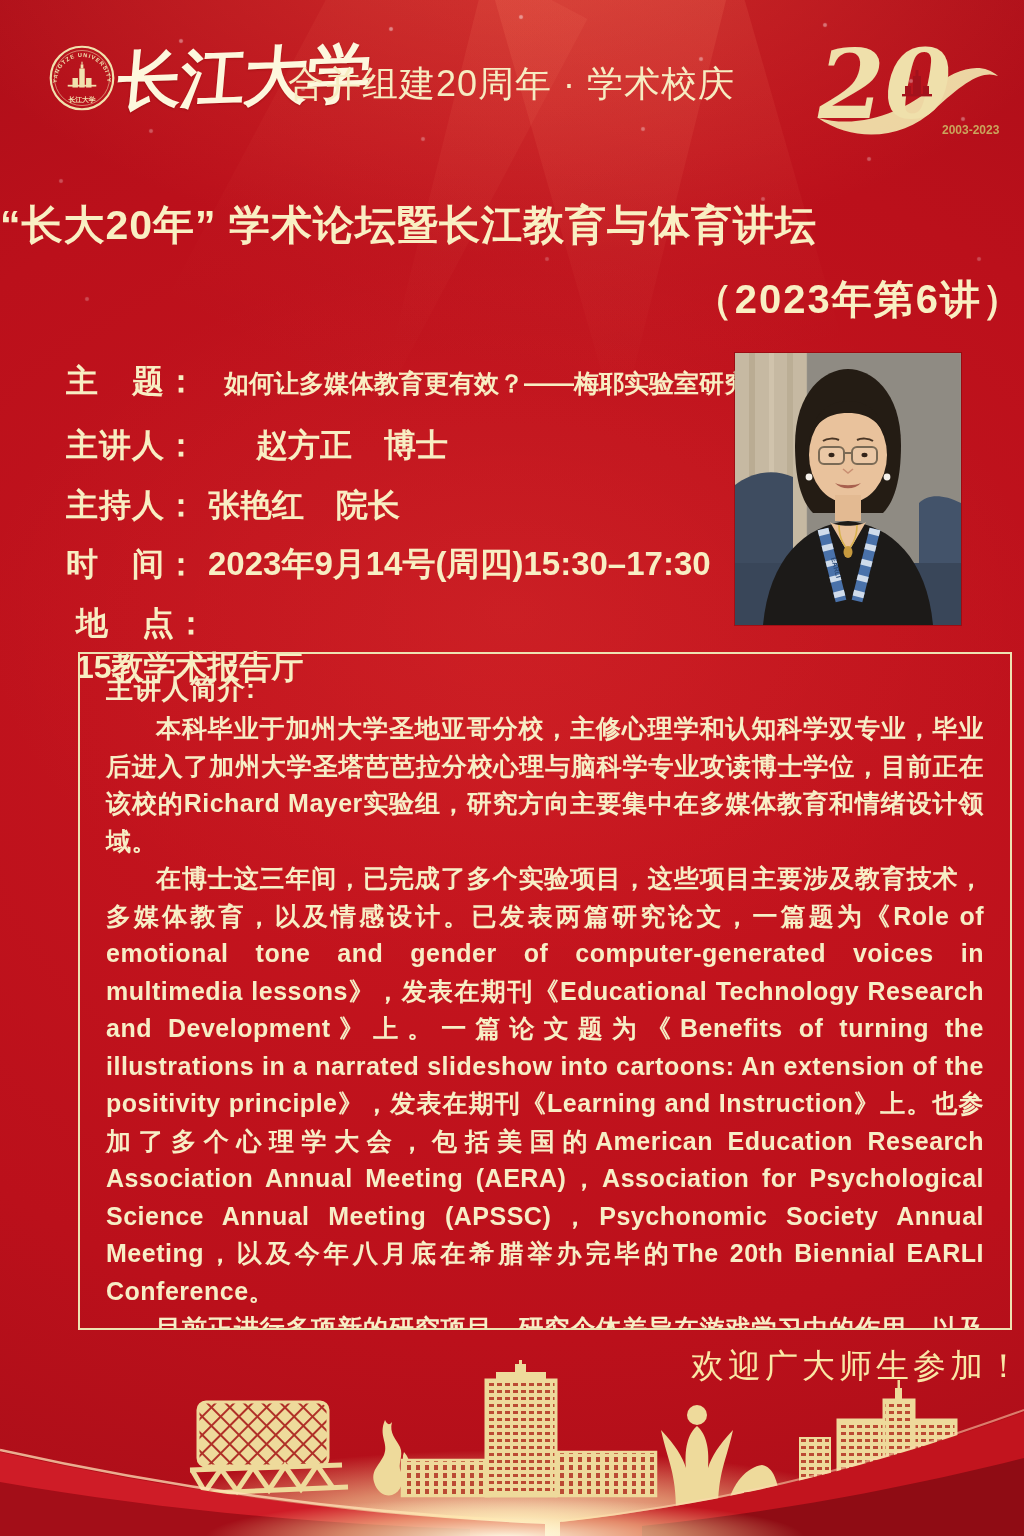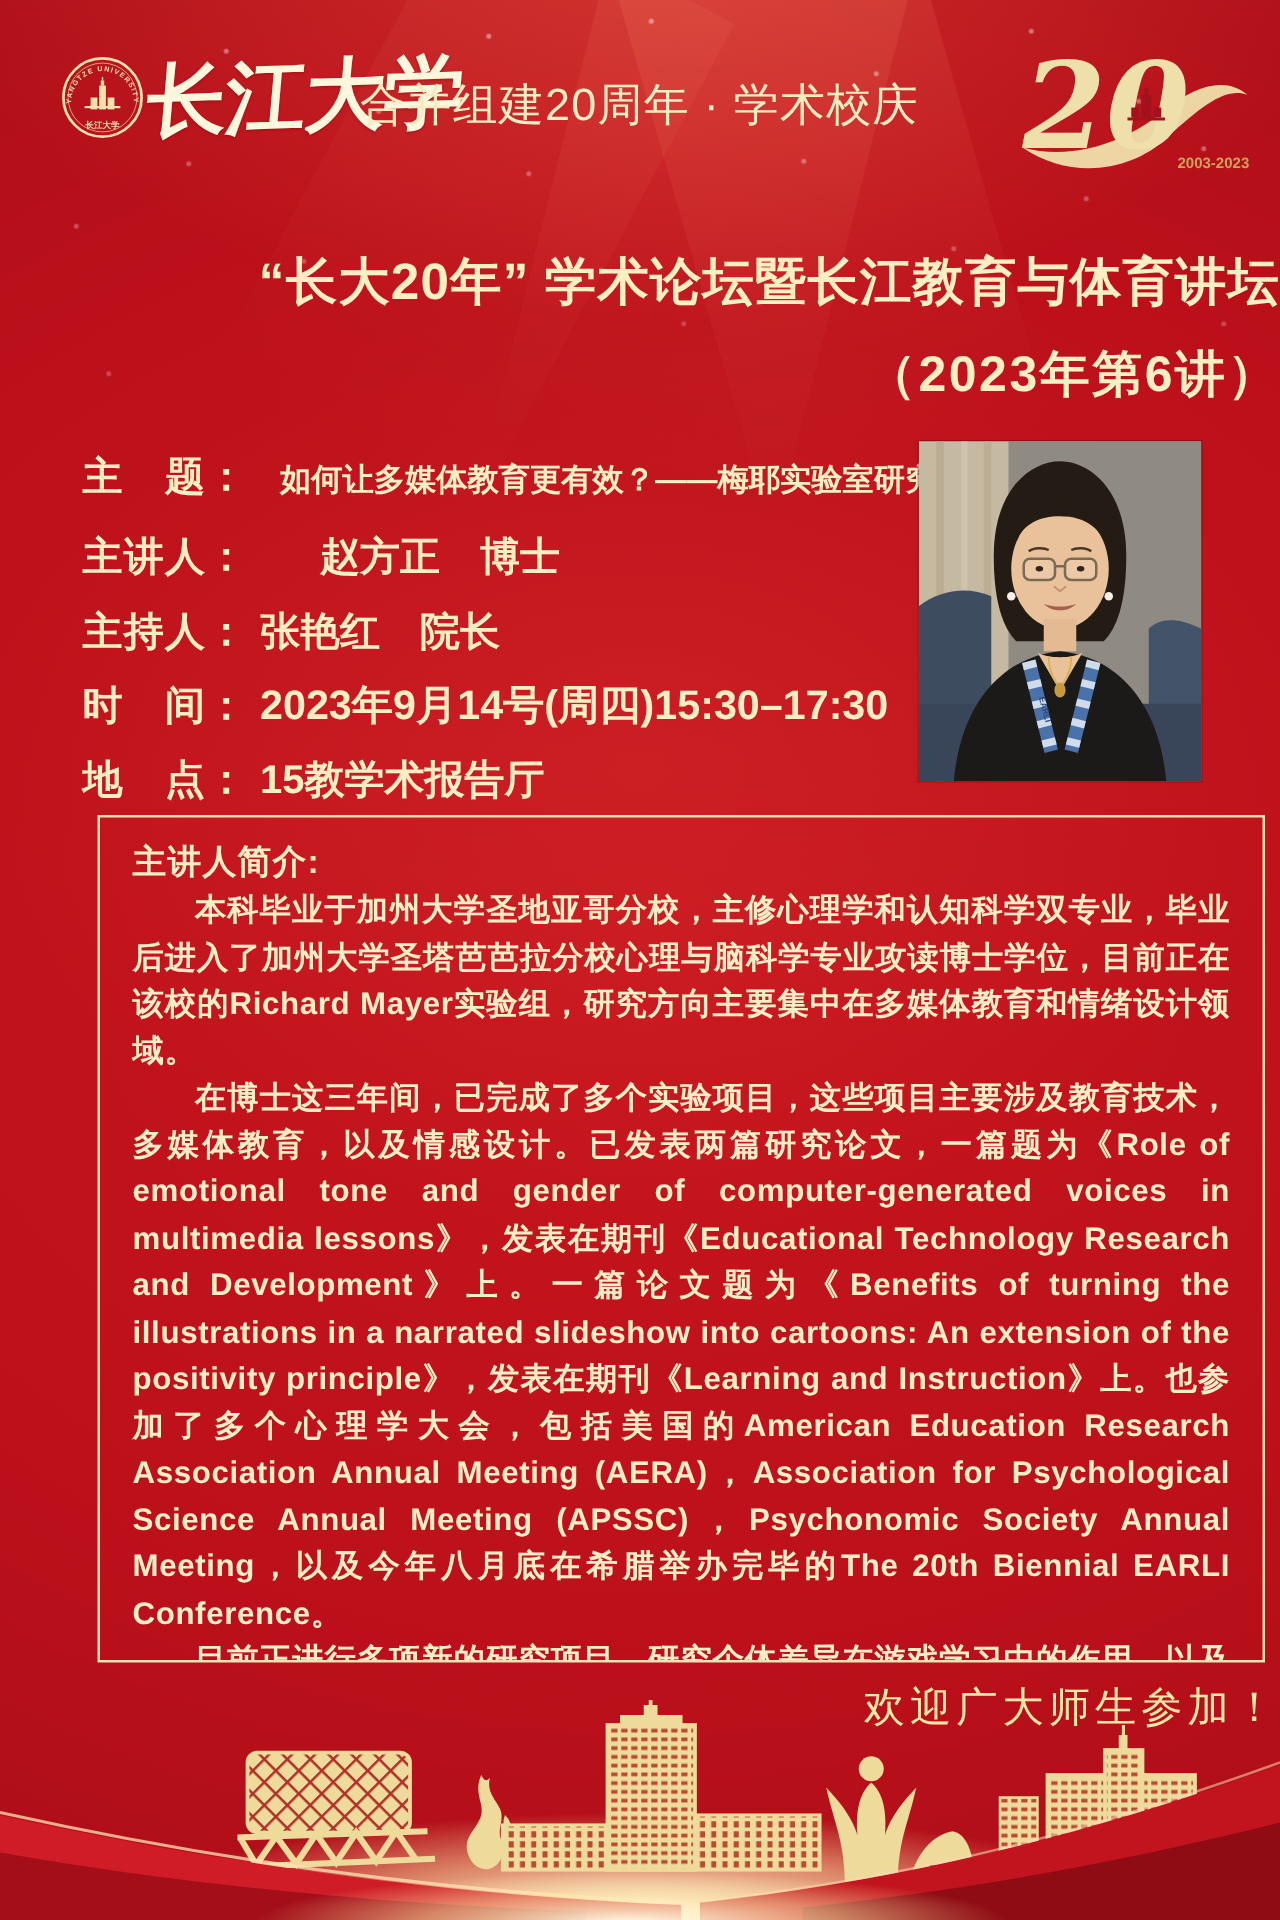--- a/index.html
+++ b/index.html
@@ -28,32 +28,32 @@
       978px 258px 1px 1px rgba(255,255,255,.25), 86px 298px 1px 1px rgba(255,255,255,.25),
       546px 258px 1px 1px rgba(255,255,255,.22), 150px 130px 1px 1px rgba(255,255,255,.30),
       910px 80px 1px 1px rgba(255,255,255,.35), 60px 180px 1px 1px rgba(255,255,255,.28);}
   .seal{position:absolute;left:48px;top:44px;width:68px;height:68px;}
   .calli{position:absolute;left:118px;top:34px;font-size:64px;font-weight:bold;color:#fdf7dd;
          transform:skewX(-7deg) rotate(-2deg);letter-spacing:-1px;
          font-family:"DejaVu Serif","Liberation Serif",serif;
          text-shadow:0 1px 2px rgba(120,0,0,.4);}
   .banner{position:absolute;left:288px;top:60px;font-size:36px;font-weight:normal;color:#f6ecc2;letter-spacing:1px;}
   .anniv{position:absolute;left:812px;top:26px;width:190px;height:122px;}
-  .title1{position:absolute;left:0;top:198px;width:100%;text-align:right;
+  .title1{position:absolute;left:0;top:198px;width:100%;text-align:left;
           font-size:41px;font-weight:bold;color:#f9efc3;letter-spacing:1px;}
   .title2{position:absolute;left:0;top:272px;width:100%;text-align:right;
           font-size:40px;font-weight:bold;color:#f9efc3;letter-spacing:2px;}
   .info{position:absolute;left:66px;top:352px;width:700px;}
   .irow{position:absolute;left:0;display:flex;align-items:baseline;color:#f8eec3;font-weight:bold;white-space:pre;}
   .ilabel{font-size:32px;letter-spacing:1px;}
   .ivalue{margin-left:10px;font-size:32px;}
   .irow.n0{top:8px;gap:16px;}  .irow.n0 .ivalue{font-size:25px;letter-spacing:0;}
   .irow.n1{top:72px;gap:48px;} .irow.n2{top:132px;}
   .irow.n3{top:190px;}.irow.n3 .ivalue{font-size:33px;}
-  .irow.n4{top:250px;}
+  .irow.n4{top:250px;flex-direction:column;}
   .photo{position:absolute;left:735px;top:353px;width:226px;height:272px;box-shadow:0 0 0 1px rgba(90,0,0,.35);}
   .bio-box{position:absolute;left:78px;top:652px;width:934px;height:678px;border:2px solid #eee2b2;
            box-sizing:border-box;padding:14px 26px 0 26px;color:#f7eec6;overflow:hidden;}
   .bio-heading{font-size:27px;font-weight:bold;line-height:42px;letter-spacing:1px;}
   .bio-p{margin:0;font-size:25px;line-height:37.5px;font-weight:bold;letter-spacing:.5px;
          text-align:justify;text-justify:inter-character;text-indent:2em;}
   .welcome{position:absolute;left:0;top:1344px;width:100%;text-align:right;
            font-size:33px;font-weight:normal;color:#f9e7a6;letter-spacing:4px;}
   .skyline{position:absolute;left:0;bottom:0;width:1024px;height:176px;}
 </style>

